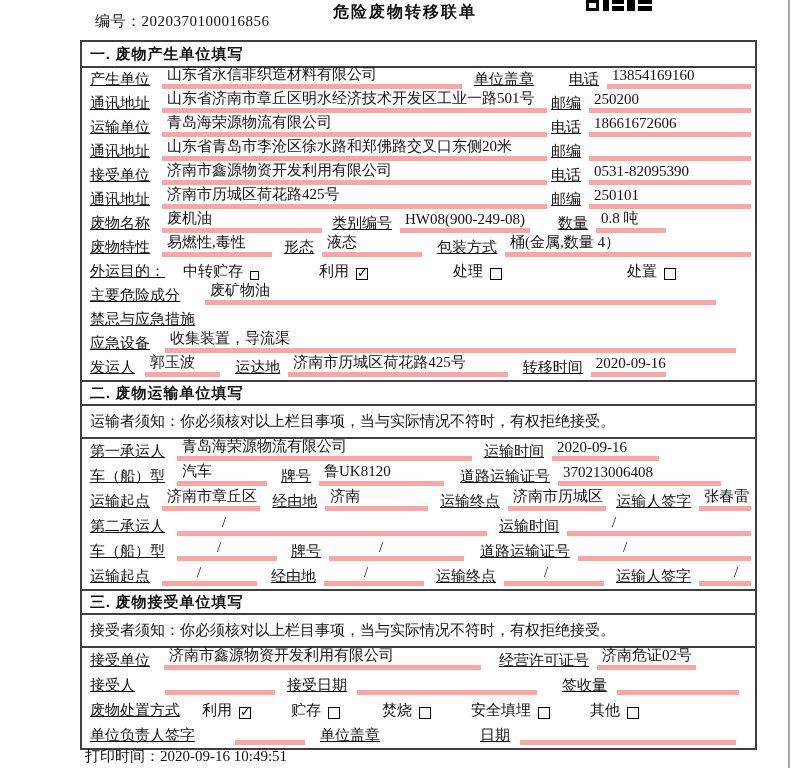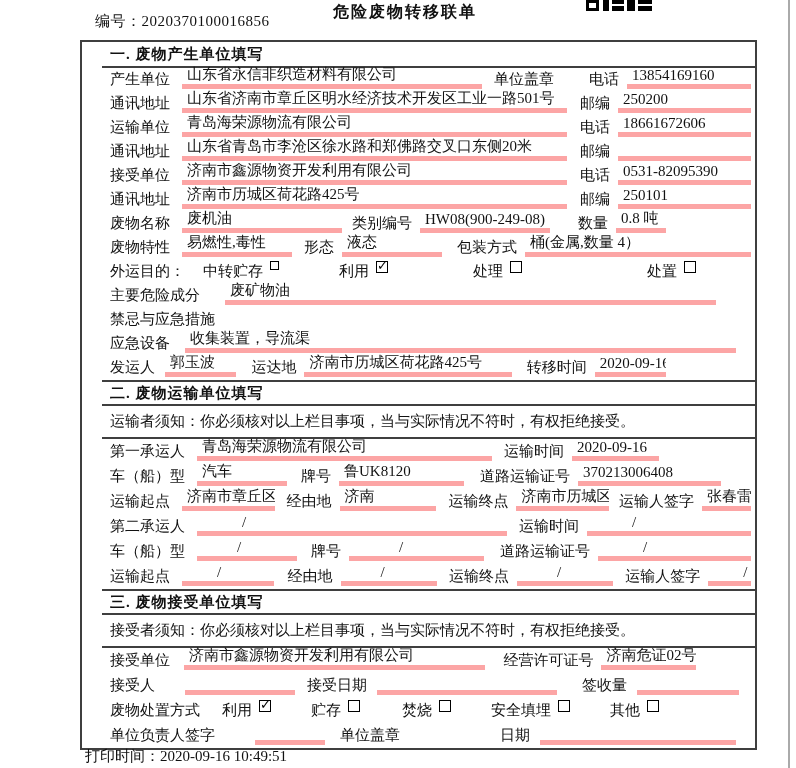--- a/index.html
+++ b/index.html
@@ -8,51 +8,51 @@
   .page { position:relative; width:796px; height:768px; background:#fff; }
 
   .doc-number { position:absolute; left:95px; top:12px; font-size:15px; letter-spacing:0.5px; }
   .doc-title { position:absolute; left:333px; top:2px; font-size:16px; font-weight:700; letter-spacing:2px; }
 
   .qr { position:absolute; left:586px; top:0; width:66px; height:11px; }
   .qr .b { position:absolute; background:#000; }
 
   .page-edge { position:absolute; left:788px; top:0; width:2px; height:768px; background:#aaa; }
 
-  .form-table { position:absolute; left:80px; top:40px; width:677px; border:2px solid #3f3f3f; background:#fff;padding-left:20px; }
+  .form-table { position:absolute; left:80px; top:40px; width:677px; border:2px solid #3f3f3f; background:#fff; }
 
   .sec-header { height:26px; display:flex; align-items:center; padding-left:8px;
     font-weight:700; font-size:15px; border-bottom:2px solid #3f3f3f; letter-spacing:1px; }
   .sec-header.bt { border-top:2px solid #3f3f3f; }
 
   .note-row { height:33px; display:flex; align-items:center; padding-left:8px;
     font-size:15px; border-bottom:2px solid #3f3f3f; }
 
   .row { height:24px; display:flex; align-items:flex-end; padding:0 4px 3px 8px; font-size:15px; white-space:nowrap; }
   .row.h25 { height:25px; }
 
-  .lbl { white-space:nowrap; }
+  .lbl { white-space:nowrap;text-decoration:underline; }
   .u { border-bottom:5px solid #fca5a5; padding:0 5px 0 5px; display:inline-block; overflow:hidden; }
   .u.flex { flex:1 1 auto; }
   .ind30 { text-indent:30px; } .ind35 { text-indent:35px; } .ind40 { text-indent:40px; } .ind45 { text-indent:45px; }
 
   .w70{width:70px}.w80{width:80px}.w90{width:90px}.w95{width:95px}.w100{width:100px}
   .w105{width:105px}.w110{width:110px}.w125{width:125px}.w130{width:130px}.w135{width:135px}
   .w160{width:160px}.w180{width:180px}.w235{width:235px}.w295{width:295px}.w300{width:300px}
   .w310{width:310px}.w320{width:320px}.w385{width:385px}
 
   .ml8{margin-left:8px}.ml10{margin-left:10px}.ml12{margin-left:12px}.ml14{margin-left:14px}
-  .ml15{margin-left:15px}.ml16{margin-left:16px}.ml18{margin-left:18px}.ml20{margin-left:13px}
+  .ml15{margin-left:15px}.ml16{margin-left:16px}.ml18{margin-left:18px}.ml20{margin-left:4px}
   .ml22{margin-left:22px}.ml25{margin-left:25px}.ml28{margin-left:28px}.ml30{margin-left:30px}
   .ml35{margin-left:35px}.ml40{margin-left:40px}.ml42{margin-left:42px}.ml60{margin-left:60px}
   .ml85{margin-left:85px}.ml100{margin-left:100px}.ml125{margin-left:125px}
   .mr4{margin-right:0}.mr12{margin-right:12px}.mr15{margin-right:15px}.mr30{margin-right:30px}
   .mr35{margin-right:35px}.mr55{margin-right:55px}.mr85{margin-right:85px}.mr92{margin-right:92px}
 
-  .opt { display:inline-flex; align-items:flex-start; }
+  .opt { display:inline-flex; align-items:flex-end; }
   .cb { width:12px; height:12px; border:1px solid #000; display:inline-block; margin-left:7px;
     position:relative; top:-1px; background:#fff; }
   .cb.small { width:9px; height:9px; }
   .cb.checked::after { content:"\2713"; position:absolute; left:0px; top:-4px; font-size:13px;
     font-family:"DejaVu Sans",sans-serif; color:#000; }
 
   .print-time { position:absolute; left:85px; top:747px; font-size:15px; }
 </style>
 </head>
 <body>

